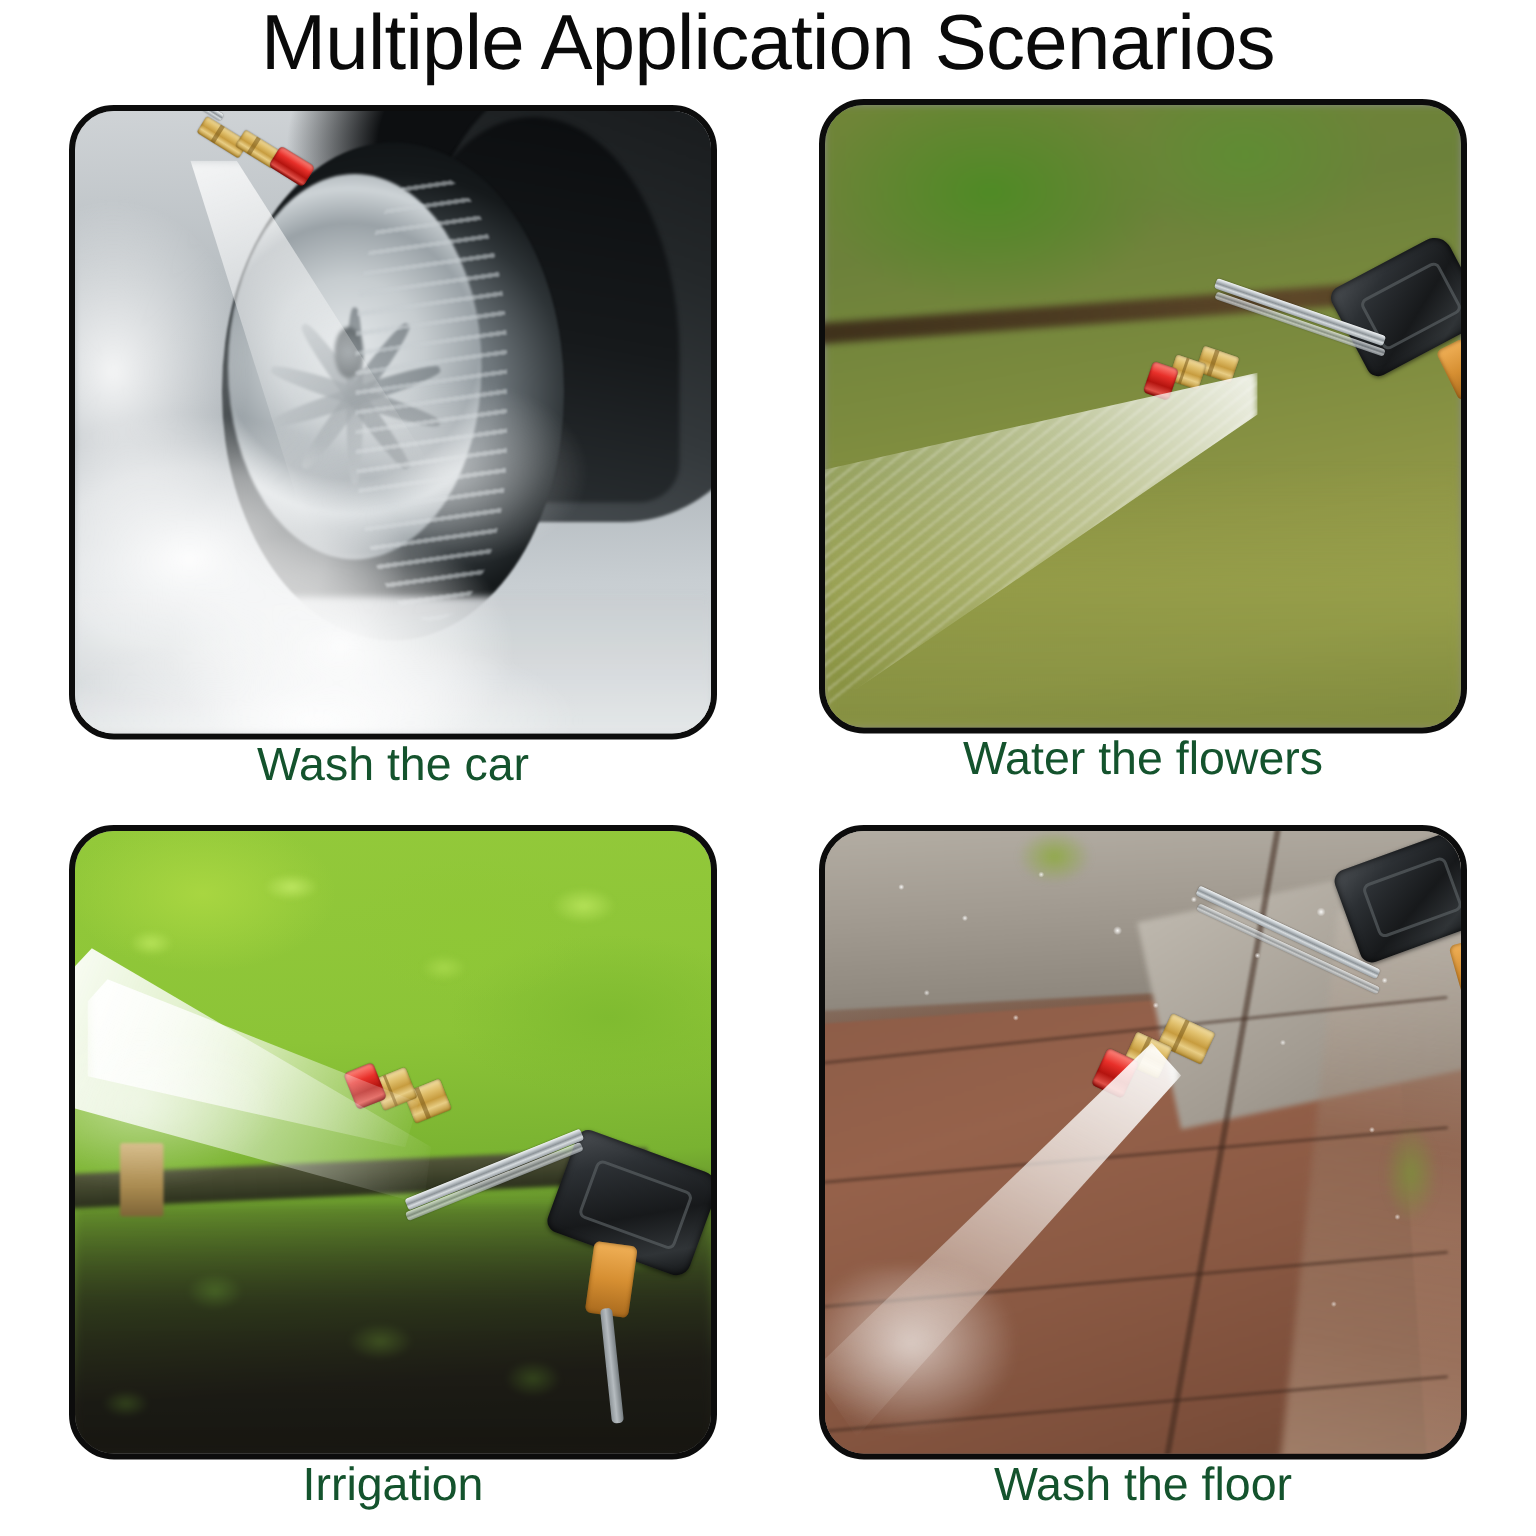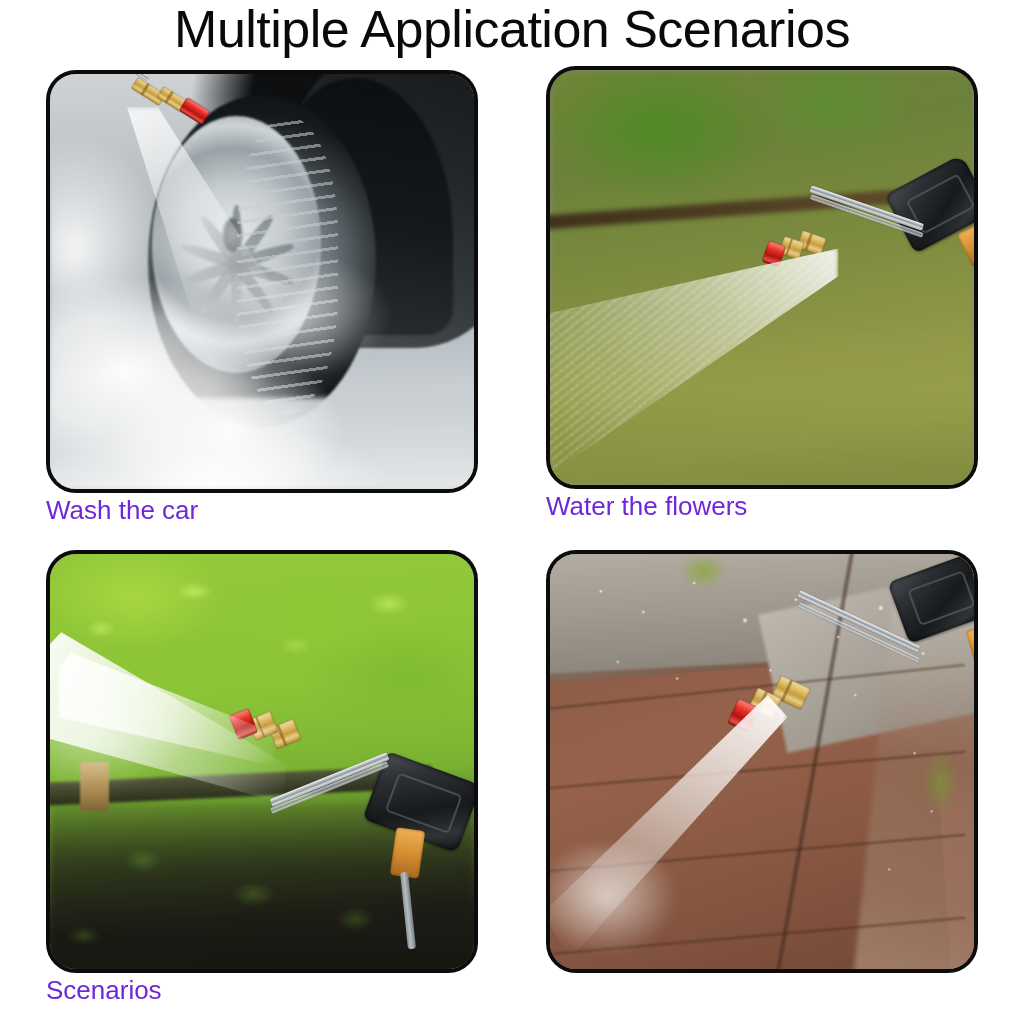--- a/index.html
+++ b/index.html
@@ -67,26 +67,26 @@
     left: 0; top: 0;
     width: 100%;
     height: 100%;
     overflow: hidden;
   }
   .caption {
     position: absolute;
     left: 0;
     top: 420px;
     width: 432px;
-    text-align: left;
-    font-size: 26px;
+    text-align: center;
+    font-size: 31px;
     font-weight: 400;
     line-height: 40px;
     white-space: nowrap;
-    color: #6d28d9;
+    color: #14532d;
   }
 
   
   .car-bg {
     position: absolute; inset: 0;
     background:
       radial-gradient(ellipse 55% 42% at 74% 6%, #0d0f11 0%, #0d0f11 48%, rgba(13,15,17,0) 74%),
       linear-gradient(178deg, #cfd3d6 0%, #b9bfc3 26%, #a9b0b5 52%, #c8ced2 76%, #d8dcde 100%);
   }
   
@@ -529,21 +529,21 @@
           <div class="coupler" style="left:20%; top:8%; width:10%; height:9%; transform:rotate(-22deg);"></div>
           <div class="coupler" style="left:12%; top:5%; width:9%; height:9%; transform:rotate(-22deg);"></div>
           <div class="nozzle" style="left:5%; top:3%; width:8%; height:11%; transform:rotate(-22deg);"></div>
         </div>
 
         <div class="irr-jet"></div>
         <div class="irr-jet-core"></div>
         <div class="irr-mist"></div>
       </div>
     </div>
-    <div class="caption">Scenarios</div>
+    <div class="caption">Irrigation</div>
   </div>
 
   <div class="scenario-cell cell-br">
     <div class="photo-frame">
       <div class="photo">
         <div class="flr-bg"></div>
         <div class="flr-brick"></div>
         <div class="flr-concrete"></div>
         <div class="flr-concrete2"></div>
         <div class="flr-wetstrip"></div>
@@ -565,15 +565,16 @@
           <div class="lance" style="left:32%; top:50%; width:46%; height:2.8%; transform:rotate(25deg); transform-origin:100% 50%; opacity:0.72;"></div>
           <div class="coupler" style="left:28%; top:62%; width:11%; height:12%; transform:rotate(25deg);"></div>
           <div class="coupler" style="left:20%; top:68%; width:9%; height:12%; transform:rotate(25deg);"></div>
           <div class="nozzle" style="left:13%; top:73%; width:8%; height:14%; transform:rotate(25deg);"></div>
         </div>
 
         <div class="flr-jet"></div>
         <div class="flr-jet-spread"></div>
       </div>
     </div>
+    <div class="caption">Wash the floor</div>
   </div>
 
 </div>
 
 </body></html>

